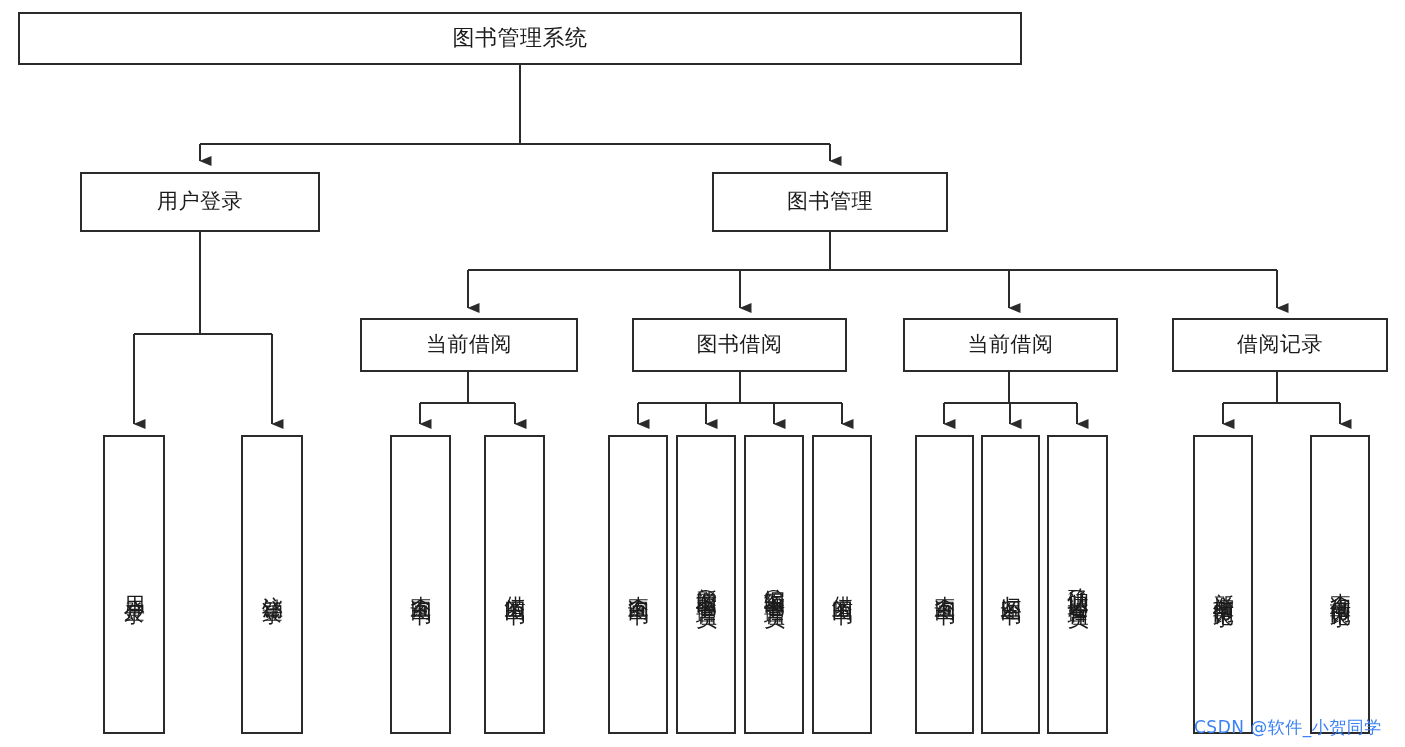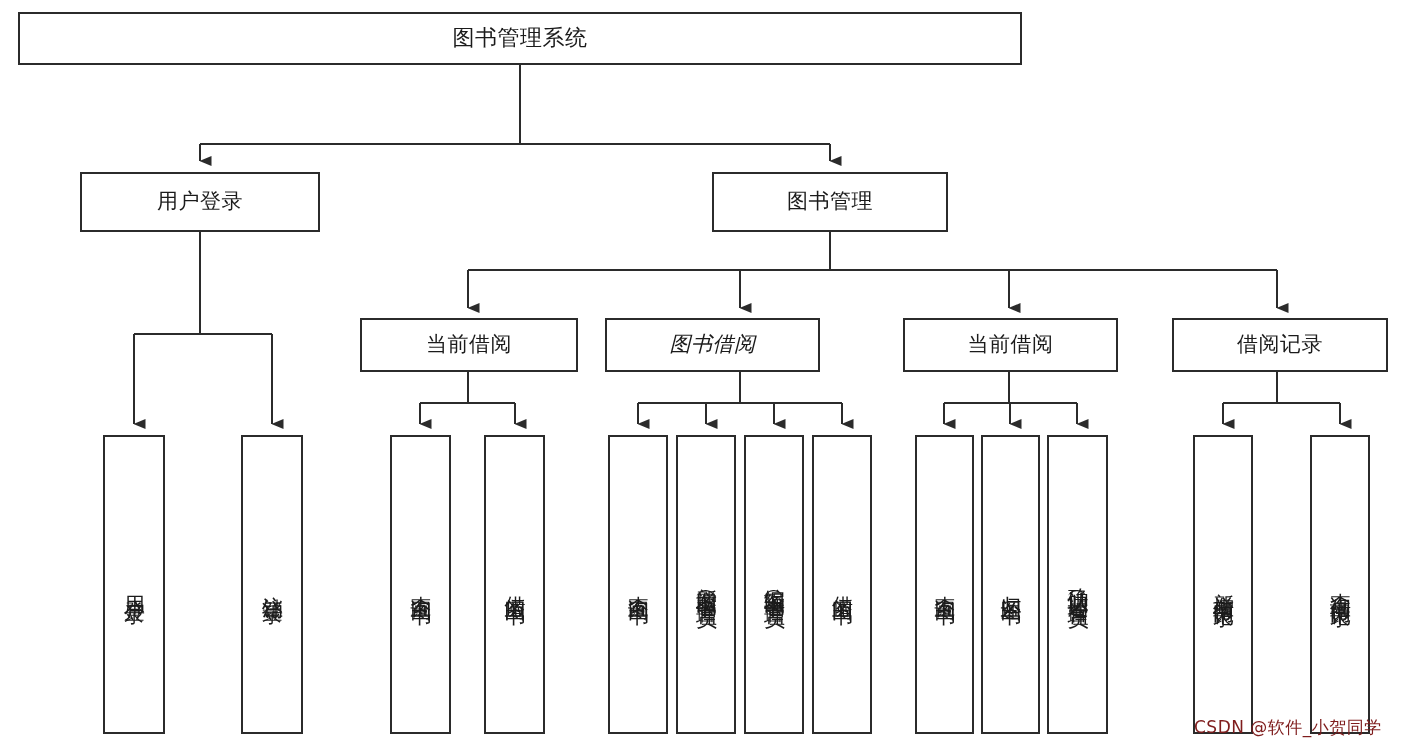--- a/index.html
+++ b/index.html
@@ -54,21 +54,21 @@
     writing-mode: vertical-rl;
     text-orientation: upright;
     font-size: 21px;
     line-height: 1.0;
     letter-spacing: 3px;
     white-space: nowrap;
   }
   .watermark {
     position: absolute;
     font-size: 17px;
-    color: #7f1d1d;
+    color: #3b82f6;
     white-space: nowrap;
     letter-spacing: 0.5px;
   }
 </style>
 </head>
 <body>
 
 <div id="canvas">
 
   <svg class="wires" viewBox="0 0 1405 747" preserveAspectRatio="none">
@@ -128,21 +128,21 @@
   <div class="node h" style="left:80px; top:172px; width:240px; height:60px;">
     <span class="lbl">用户登录</span>
   </div>
   <div class="node h" style="left:712px; top:172px; width:236px; height:60px;font-family:Liberation Serif, serif;">
     <span class="lbl">图书管理</span>
   </div>
 
   <div class="node h" style="left:360px; top:318px; width:218px; height:54px;">
     <span class="lbl">当前借阅</span>
   </div>
-  <div class="node h" style="left:605px; top:318px; width:215px; height:54px;font-style:italic;">
+  <div class="node h" style="left:632px; top:318px; width:215px; height:54px;">
     <span class="lbl">图书借阅</span>
   </div>
   <div class="node h" style="left:903px; top:318px; width:215px; height:54px;">
     <span class="lbl">当前借阅</span>
   </div>
   <div class="node h" style="left:1172px; top:318px; width:216px; height:54px;">
     <span class="lbl">借阅记录</span>
   </div>
 
   <div class="node v" style="left:103px; top:435px; width:62px; height:299px;">

